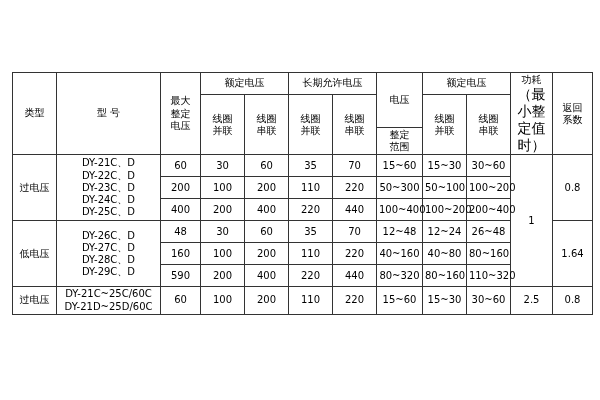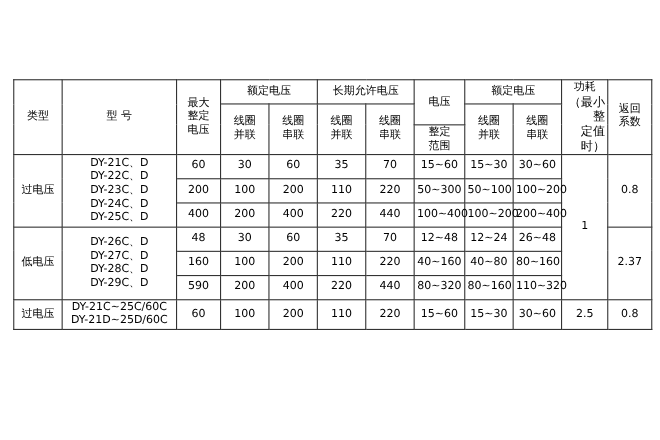--- a/index.html
+++ b/index.html
@@ -71,23 +71,22 @@
     white-space: nowrap;
   }
   .w-type { width: 44px; }
   .w-model { width: 104px; }
   .w-max { width: 40px; }
   .w-c { width: 44px; }
   .w-range { width: 46px; }
   .w-pow { width: 42px; }
   .w-ret { width: 40px; }
   .small-note {
-    font-size: 11px;
+    font-size: 14px;
     line-height: 1.2;
-    text-align: right;
   }
 </style>
 </head>
 <body>
 
 <div id="sheet">
 
   <table class="spec">
     <colgroup>
       <col class="w-type">
@@ -213,21 +212,21 @@
           <span class="model-line">DY-29C、D</span>
         </td>
         <td class="num rowcell">48</td>
         <td class="num rowcell">30</td>
         <td class="num rowcell">60</td>
         <td class="num rowcell">35</td>
         <td class="num rowcell">70</td>
         <td class="rng rowcell">12~48</td>
         <td class="rng rowcell">12~24</td>
         <td class="rng rowcell">26~48</td>
-        <td class="num" rowspan="3">2.37</td>
+        <td class="num" rowspan="3">1.64</td>
       </tr>
       <tr>
         <td class="num rowcell">160</td>
         <td class="num rowcell">100</td>
         <td class="num rowcell">200</td>
         <td class="num rowcell">110</td>
         <td class="num rowcell">220</td>
         <td class="rng rowcell">40~160</td>
         <td class="rng rowcell">40~80</td>
         <td class="rng rowcell">80~160</td>

